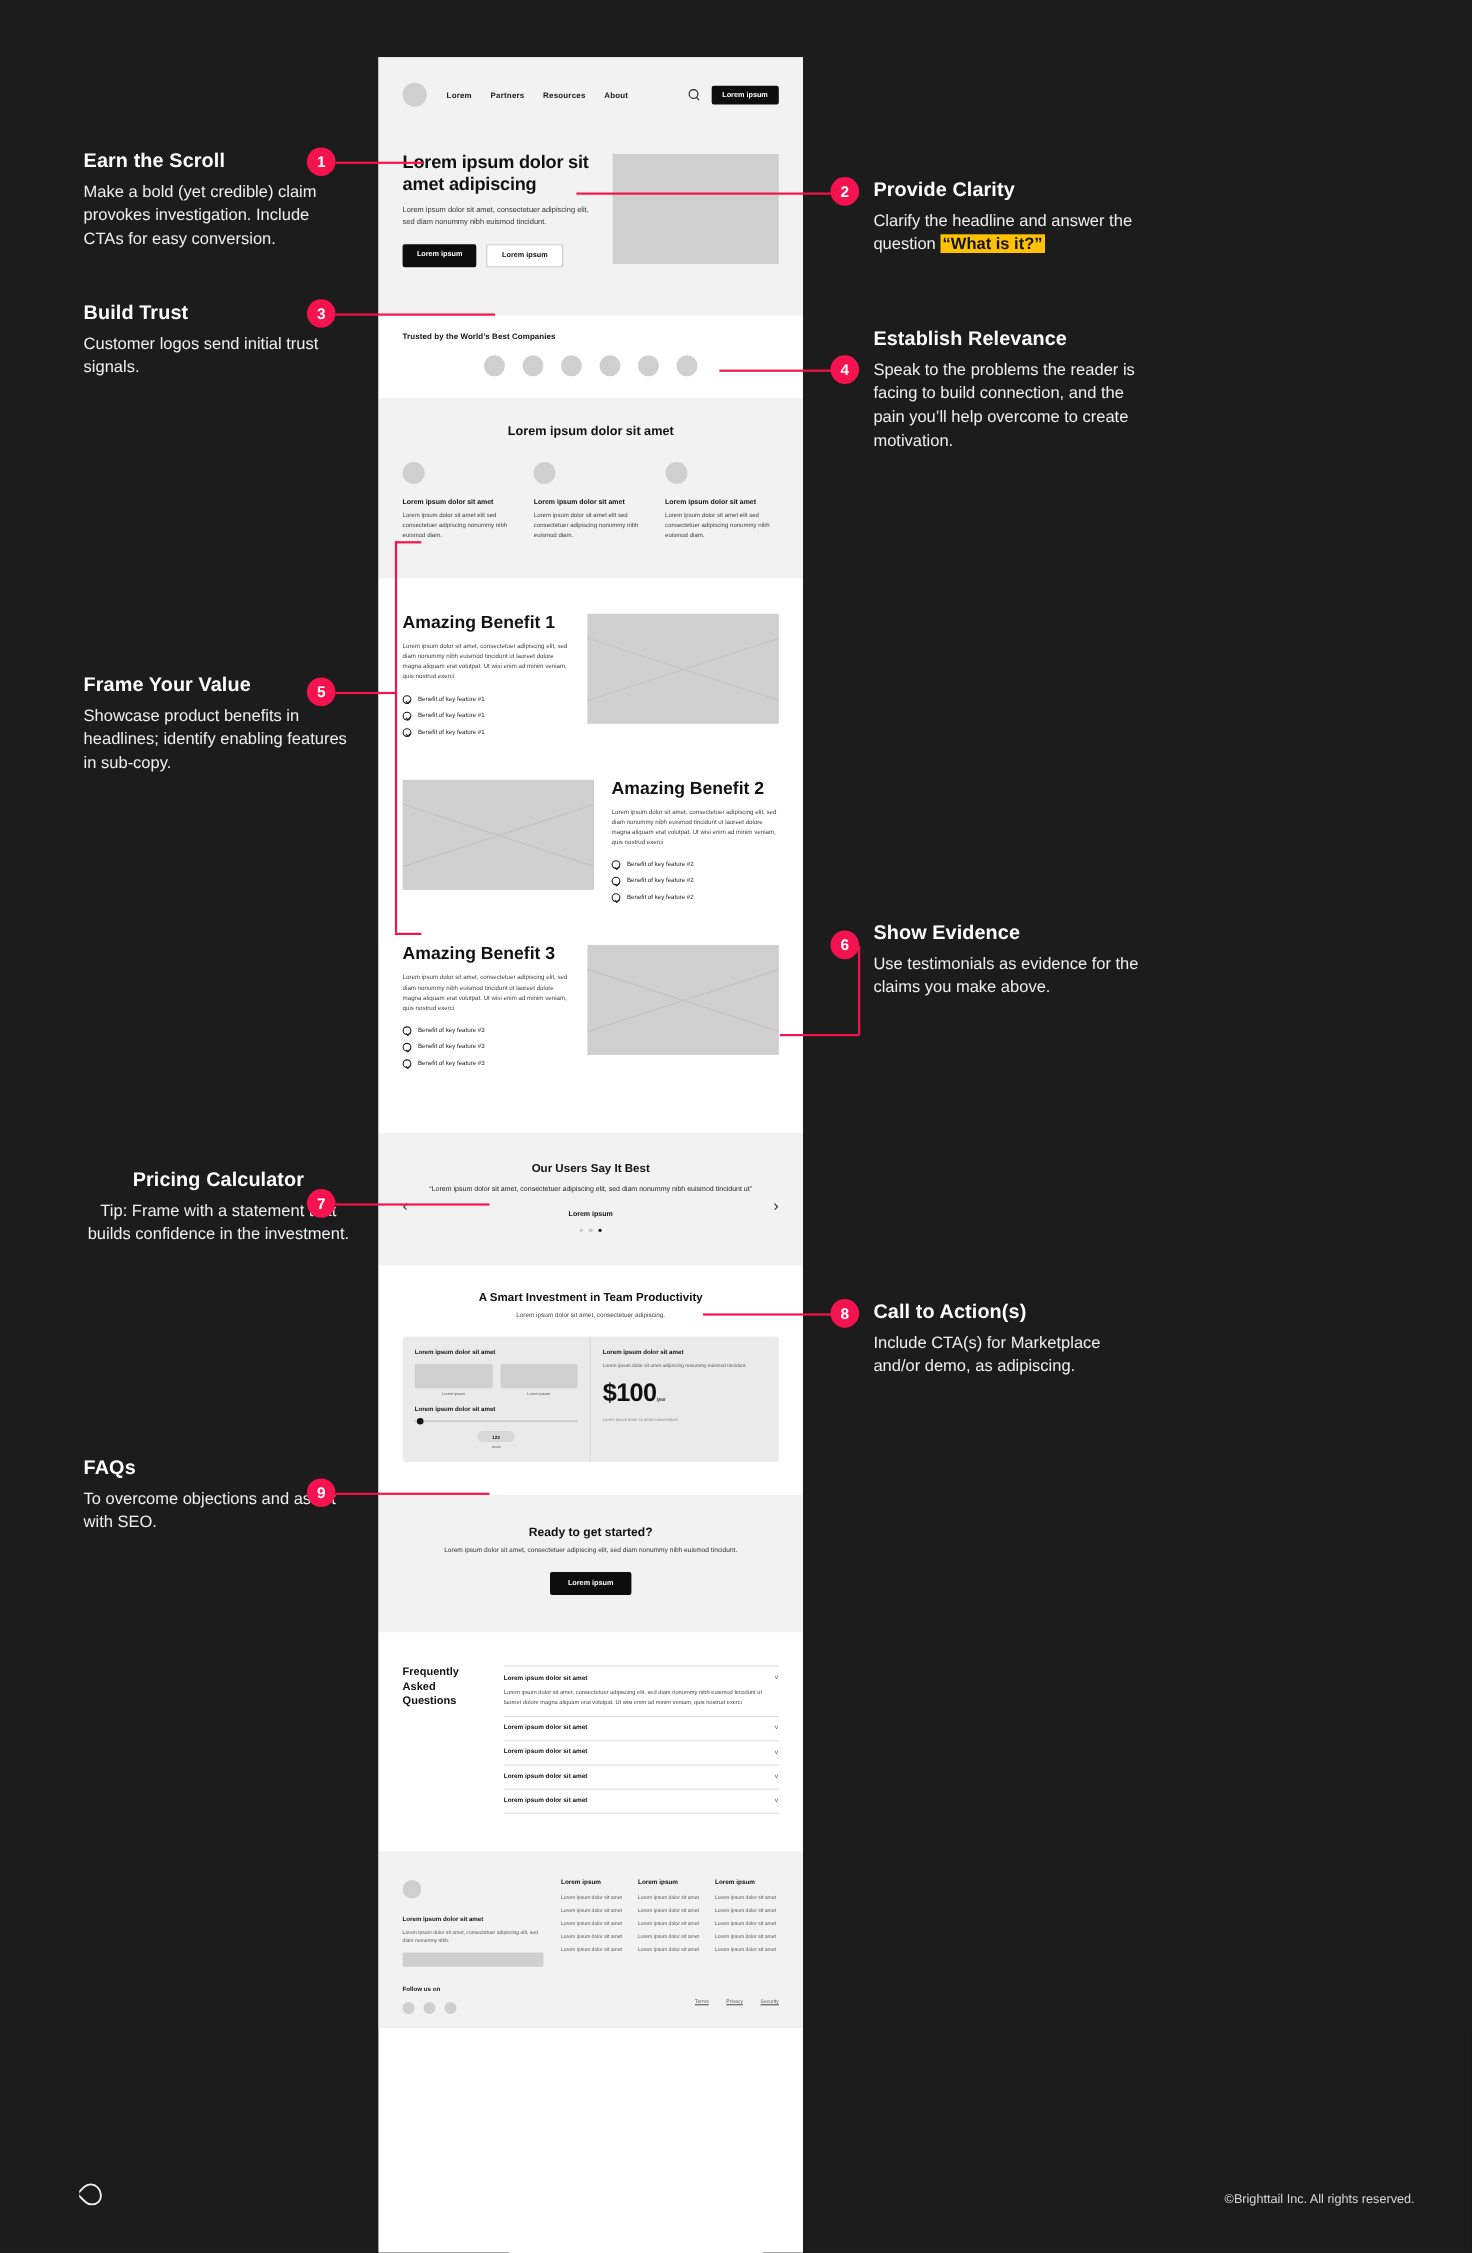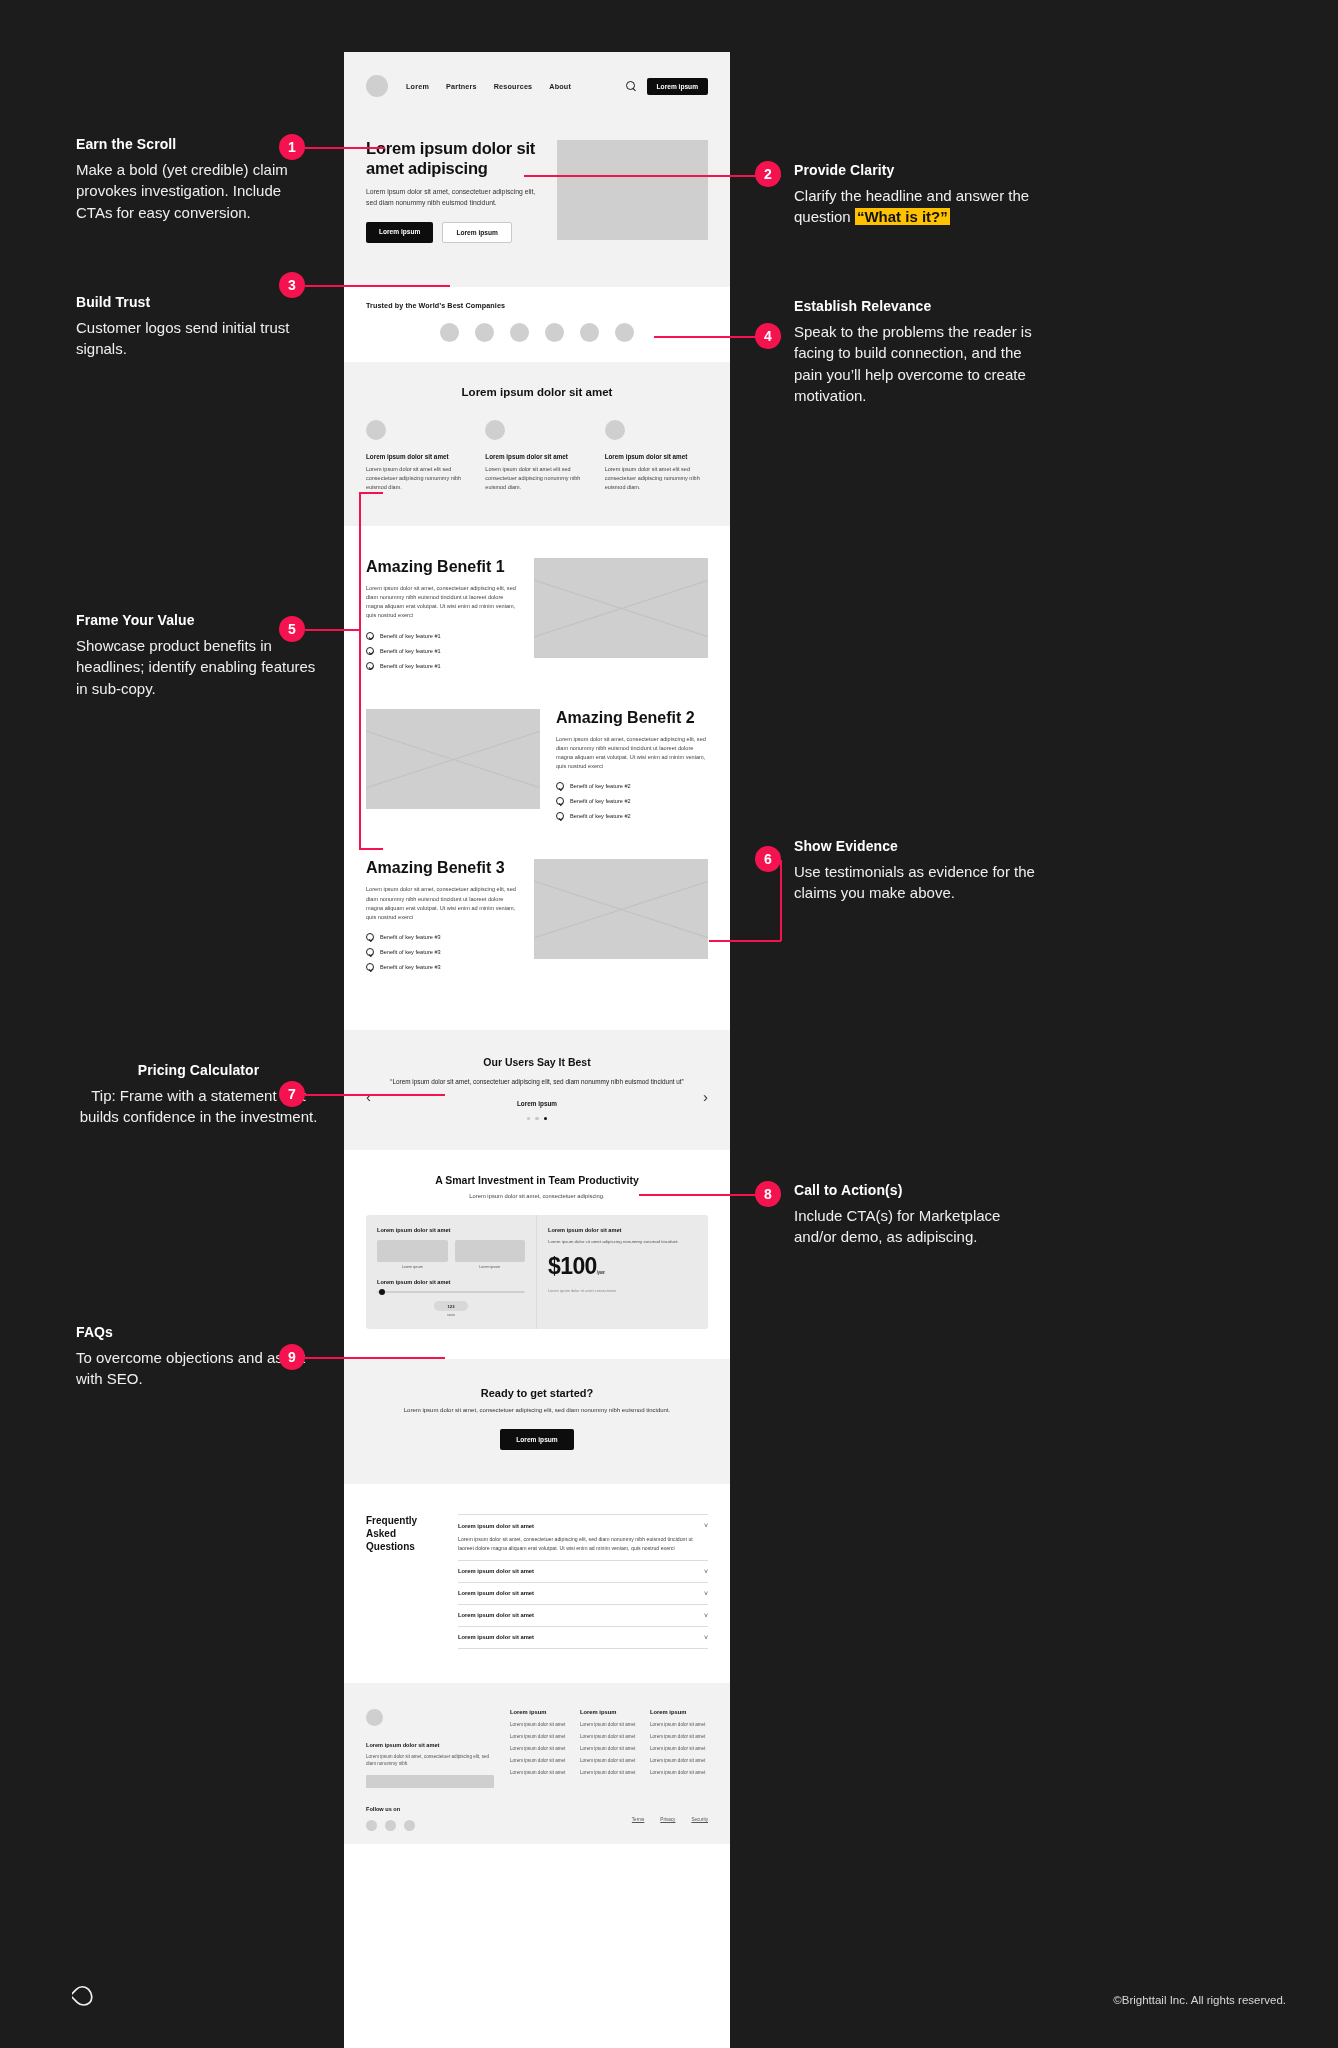--- a/index.html
+++ b/index.html
@@ -7,21 +7,21 @@
     width: 1338px; height: 2048px;
     background: #1c1c1c;
     font-family: "Liberation Sans", sans-serif;
     overflow: hidden;
   }
   .stage { position: relative; width: 1338px; height: 2048px; background: #1c1c1c; }
 
   
   .anno { position: absolute; color: #ffffff; }
   .anno h3 {
-    font-size: 14px; font-weight: bold; letter-spacing: .1px;
+    font-size: 18px; font-weight: bold; letter-spacing: .1px;
     margin-bottom: 7px; color:#fff;
   }
   .anno p { font-size: 15px; line-height: 1.42; color: #efefef; font-weight: 400; }
   .anno .hl { background: #ffc200; color:#111; font-weight:bold; padding: 0 2px; }
 
   .anno-left { text-align: left; width: 245px; }
   .anno-right { text-align: left; width: 250px; }
 
   
   .badge {
@@ -174,21 +174,21 @@
 </head>
 <body>
 
 <div class="stage">
 
   <div class="anno anno-left" style="left:76px; top:136px;">
     <h3>Earn the Scroll</h3>
     <p>Make a bold (yet credible) claim provokes investigation. Include CTAs for easy conversion.</p>
   </div>
 
-  <div class="anno anno-left" style="left:76px; top:274px;margin-top:20px;">
+  <div class="anno anno-left" style="left:76px; top:274px;">
     <h3>Build Trust</h3>
     <p>Customer logos send initial trust signals.</p>
   </div>
 
   <div class="anno anno-left" style="left:76px; top:612px;">
     <h3>Frame Your Value</h3>
     <p>Showcase product benefits in headlines; identify enabling features in sub-copy.</p>
   </div>
 
   <div class="anno anno-left" style="left:76px; top:1062px;text-align:center;">

